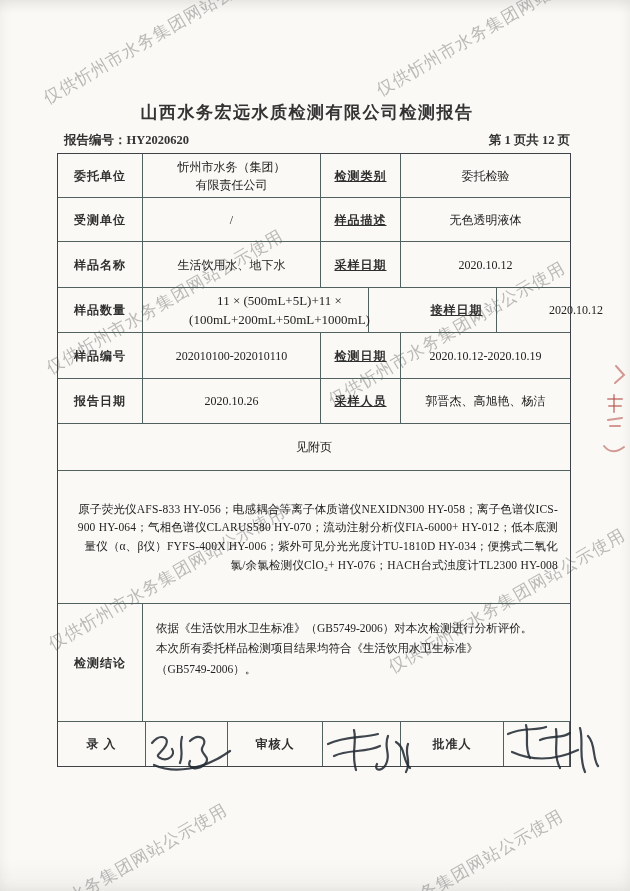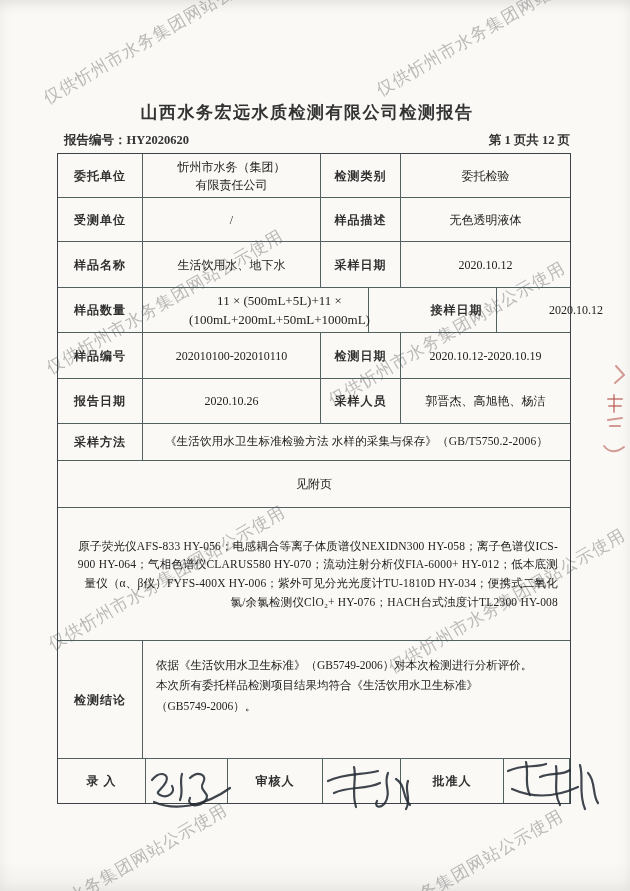--- a/index.html
+++ b/index.html
@@ -33,21 +33,21 @@
   .cell{
     border-right:1px solid #51615f;box-sizing:border-box;
     display:flex;align-items:center;justify-content:center;
     text-align:center;white-space:pre-line;
     font-size:12px;line-height:1.5;padding:2px 4px;color:#222;
   }
   .cell:last-child{border-right:none;}
   .lbl{font-weight:700;letter-spacing:1px;color:#2f2f2f;}
   .w-l1{width:85px;flex:0 0 auto;}
   .w-v1{width:178px;flex:0 0 auto;}
-  .w-l2{width:80px;flex:0 0 auto;}
+  .w-l2{width:80px;flex:0 0 auto;text-decoration:underline;}
   .w-v2{flex:1;}
   .w-m{flex:1;}
   .instruments{
     text-align:right;justify-content:flex-start;
     font-size:11.5px;line-height:1.62;letter-spacing:.2px;
     padding:8px 12px;
   }
   .conclusion{
     text-align:left;justify-content:flex-start;
     font-size:11.5px;line-height:1.75;
@@ -125,24 +125,20 @@
       <div class="cell w-v2">2020.10.12-2020.10.19</div>
     </div>
 
     <div class="row" style="height:45px;">
       <div class="cell lbl w-l1">报告日期</div>
       <div class="cell w-v1">2020.10.26</div>
       <div class="cell lbl w-l2">采样人员</div>
       <div class="cell w-v2">郭晋杰、高旭艳、杨洁</div>
     </div>
 
-    <div class="row" style="height:37px;">
-      <div class="cell lbl w-l1">采样方法</div>
-      <div class="cell w-m method">《生活饮用水卫生标准检验方法 水样的采集与保存》（GB/T5750.2-2006）</div>
-    </div>
 
     <div class="row" style="height:47px;">
       <div class="cell w-m">见附页</div>
     </div>
 
     <div class="row" style="height:133px;">
       <div class="cell w-m instruments">原子荧光仪AFS-833  HY-056；电感耦合等离子体质谱仪NEXIDN300  HY-058；离子色谱仪ICS-900  HY-064；气相色谱仪CLARUS580  HY-070；流动注射分析仪FIA-6000+  HY-012；低本底测量仪（α、β仪）FYFS-400X  HY-006；紫外可见分光光度计TU-1810D  HY-034；便携式二氧化氯/余氯检测仪ClO₂+  HY-076；HACH台式浊度计TL2300  HY-008</div>
     </div>
 
     <div class="row" style="height:118px;">

